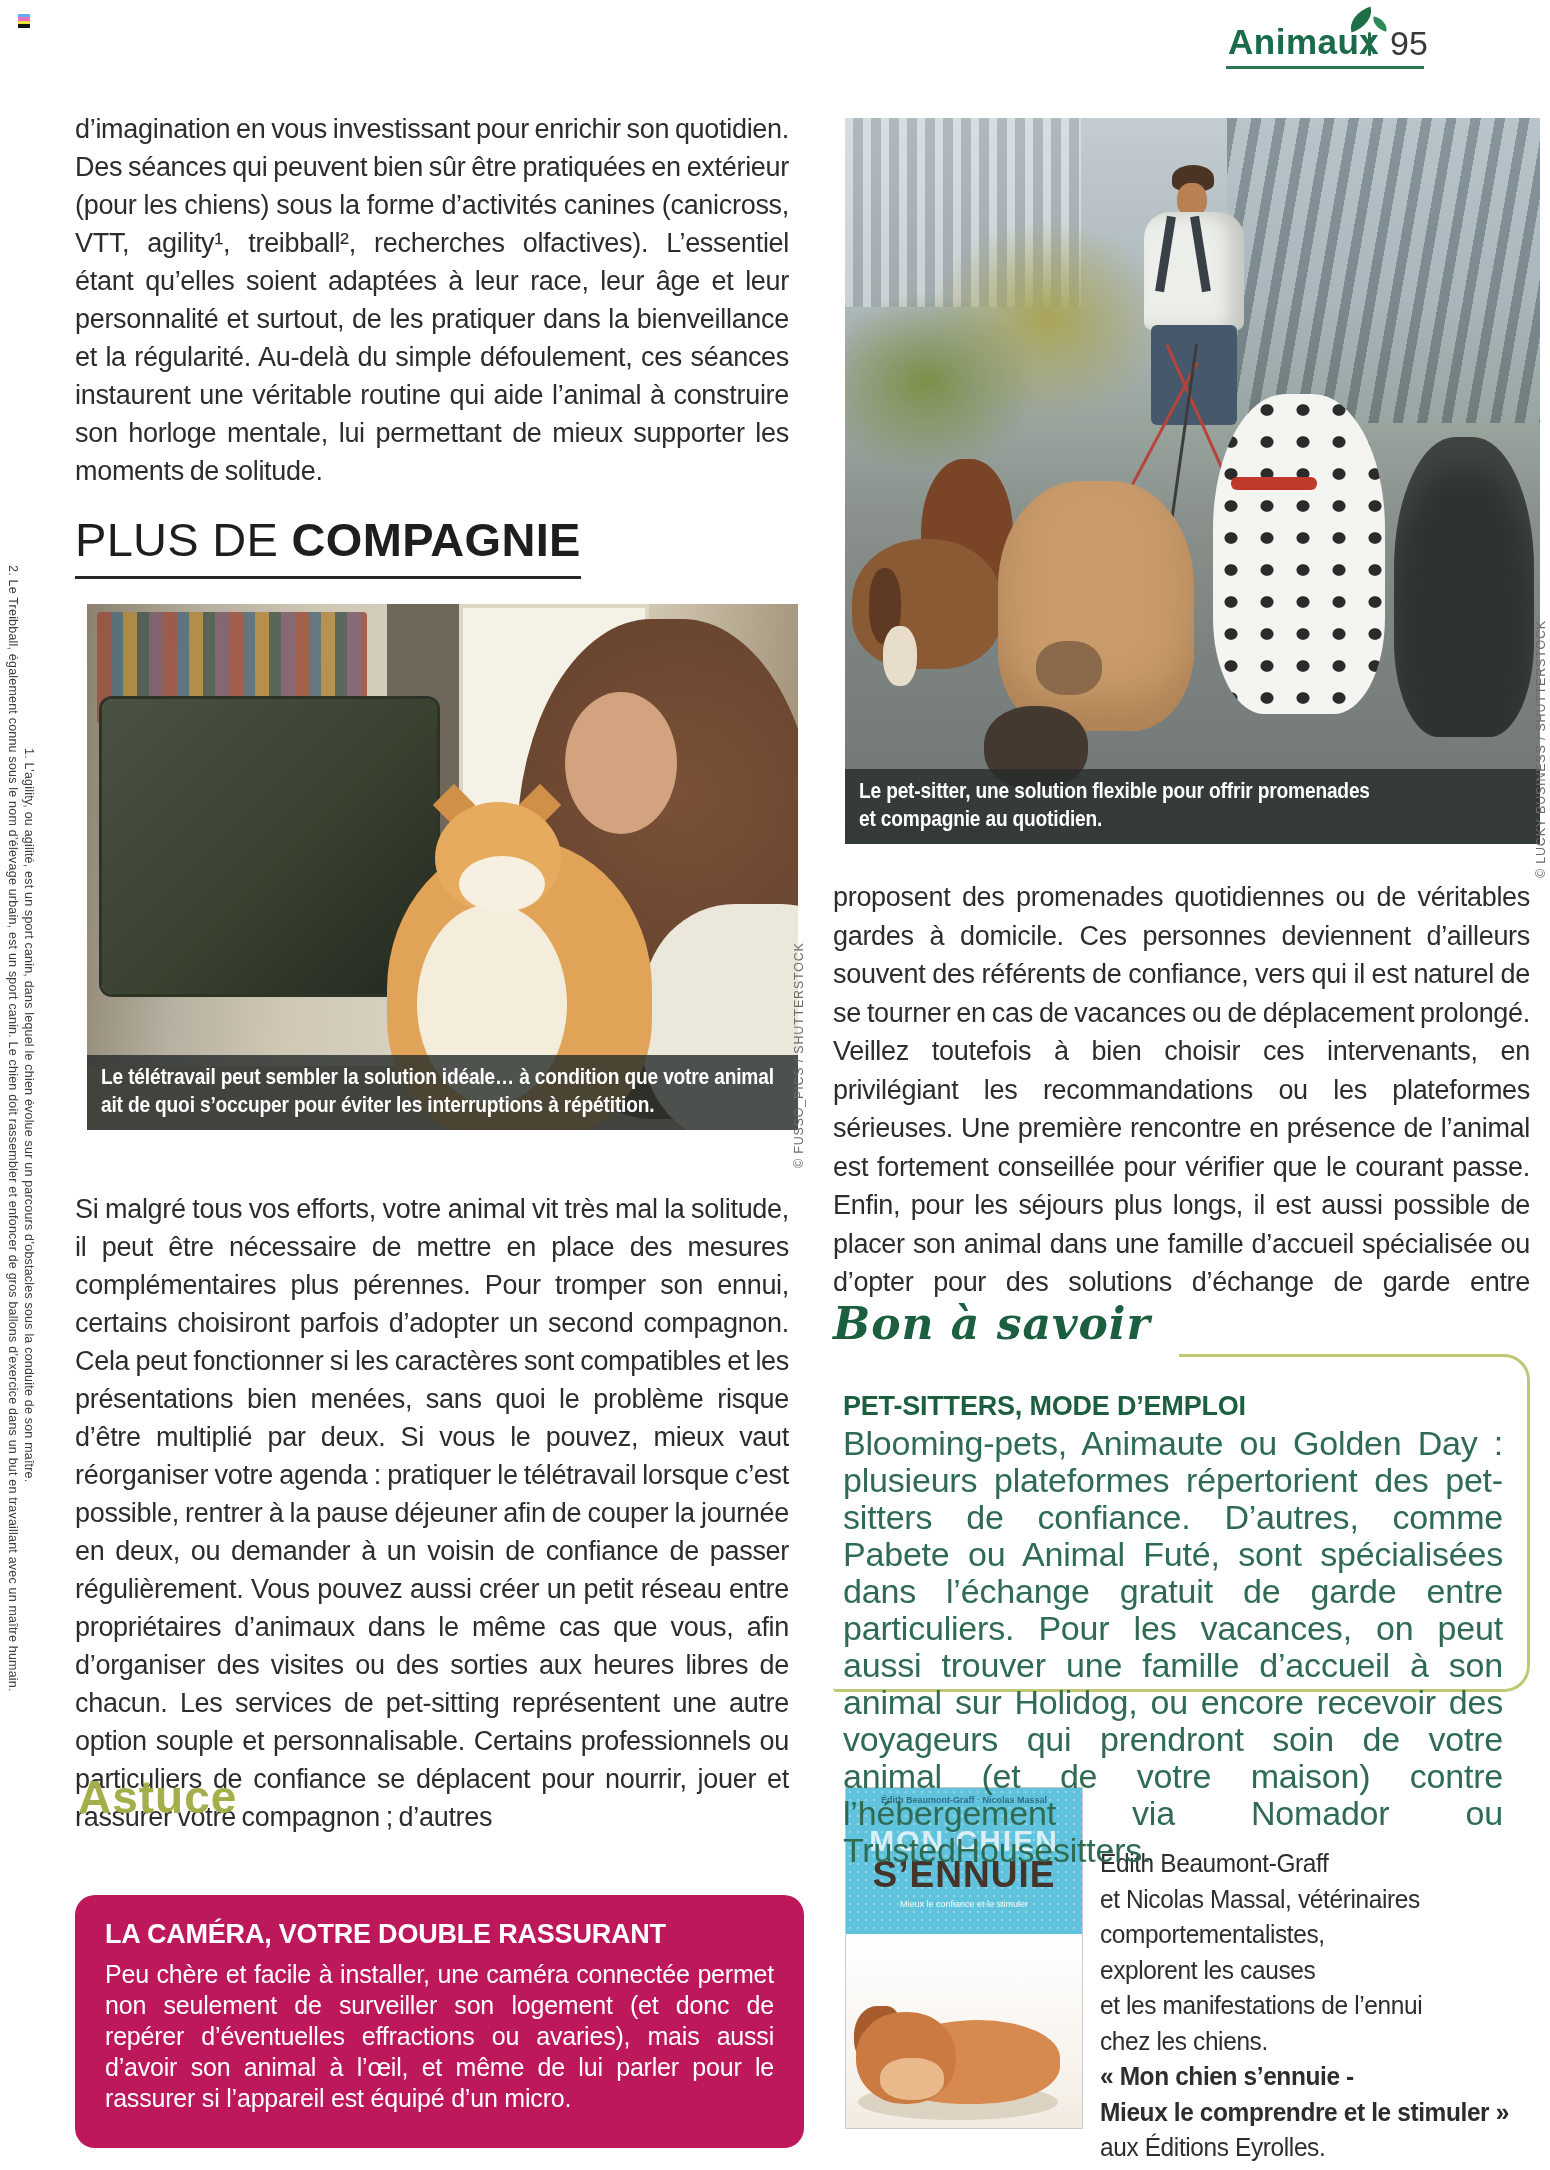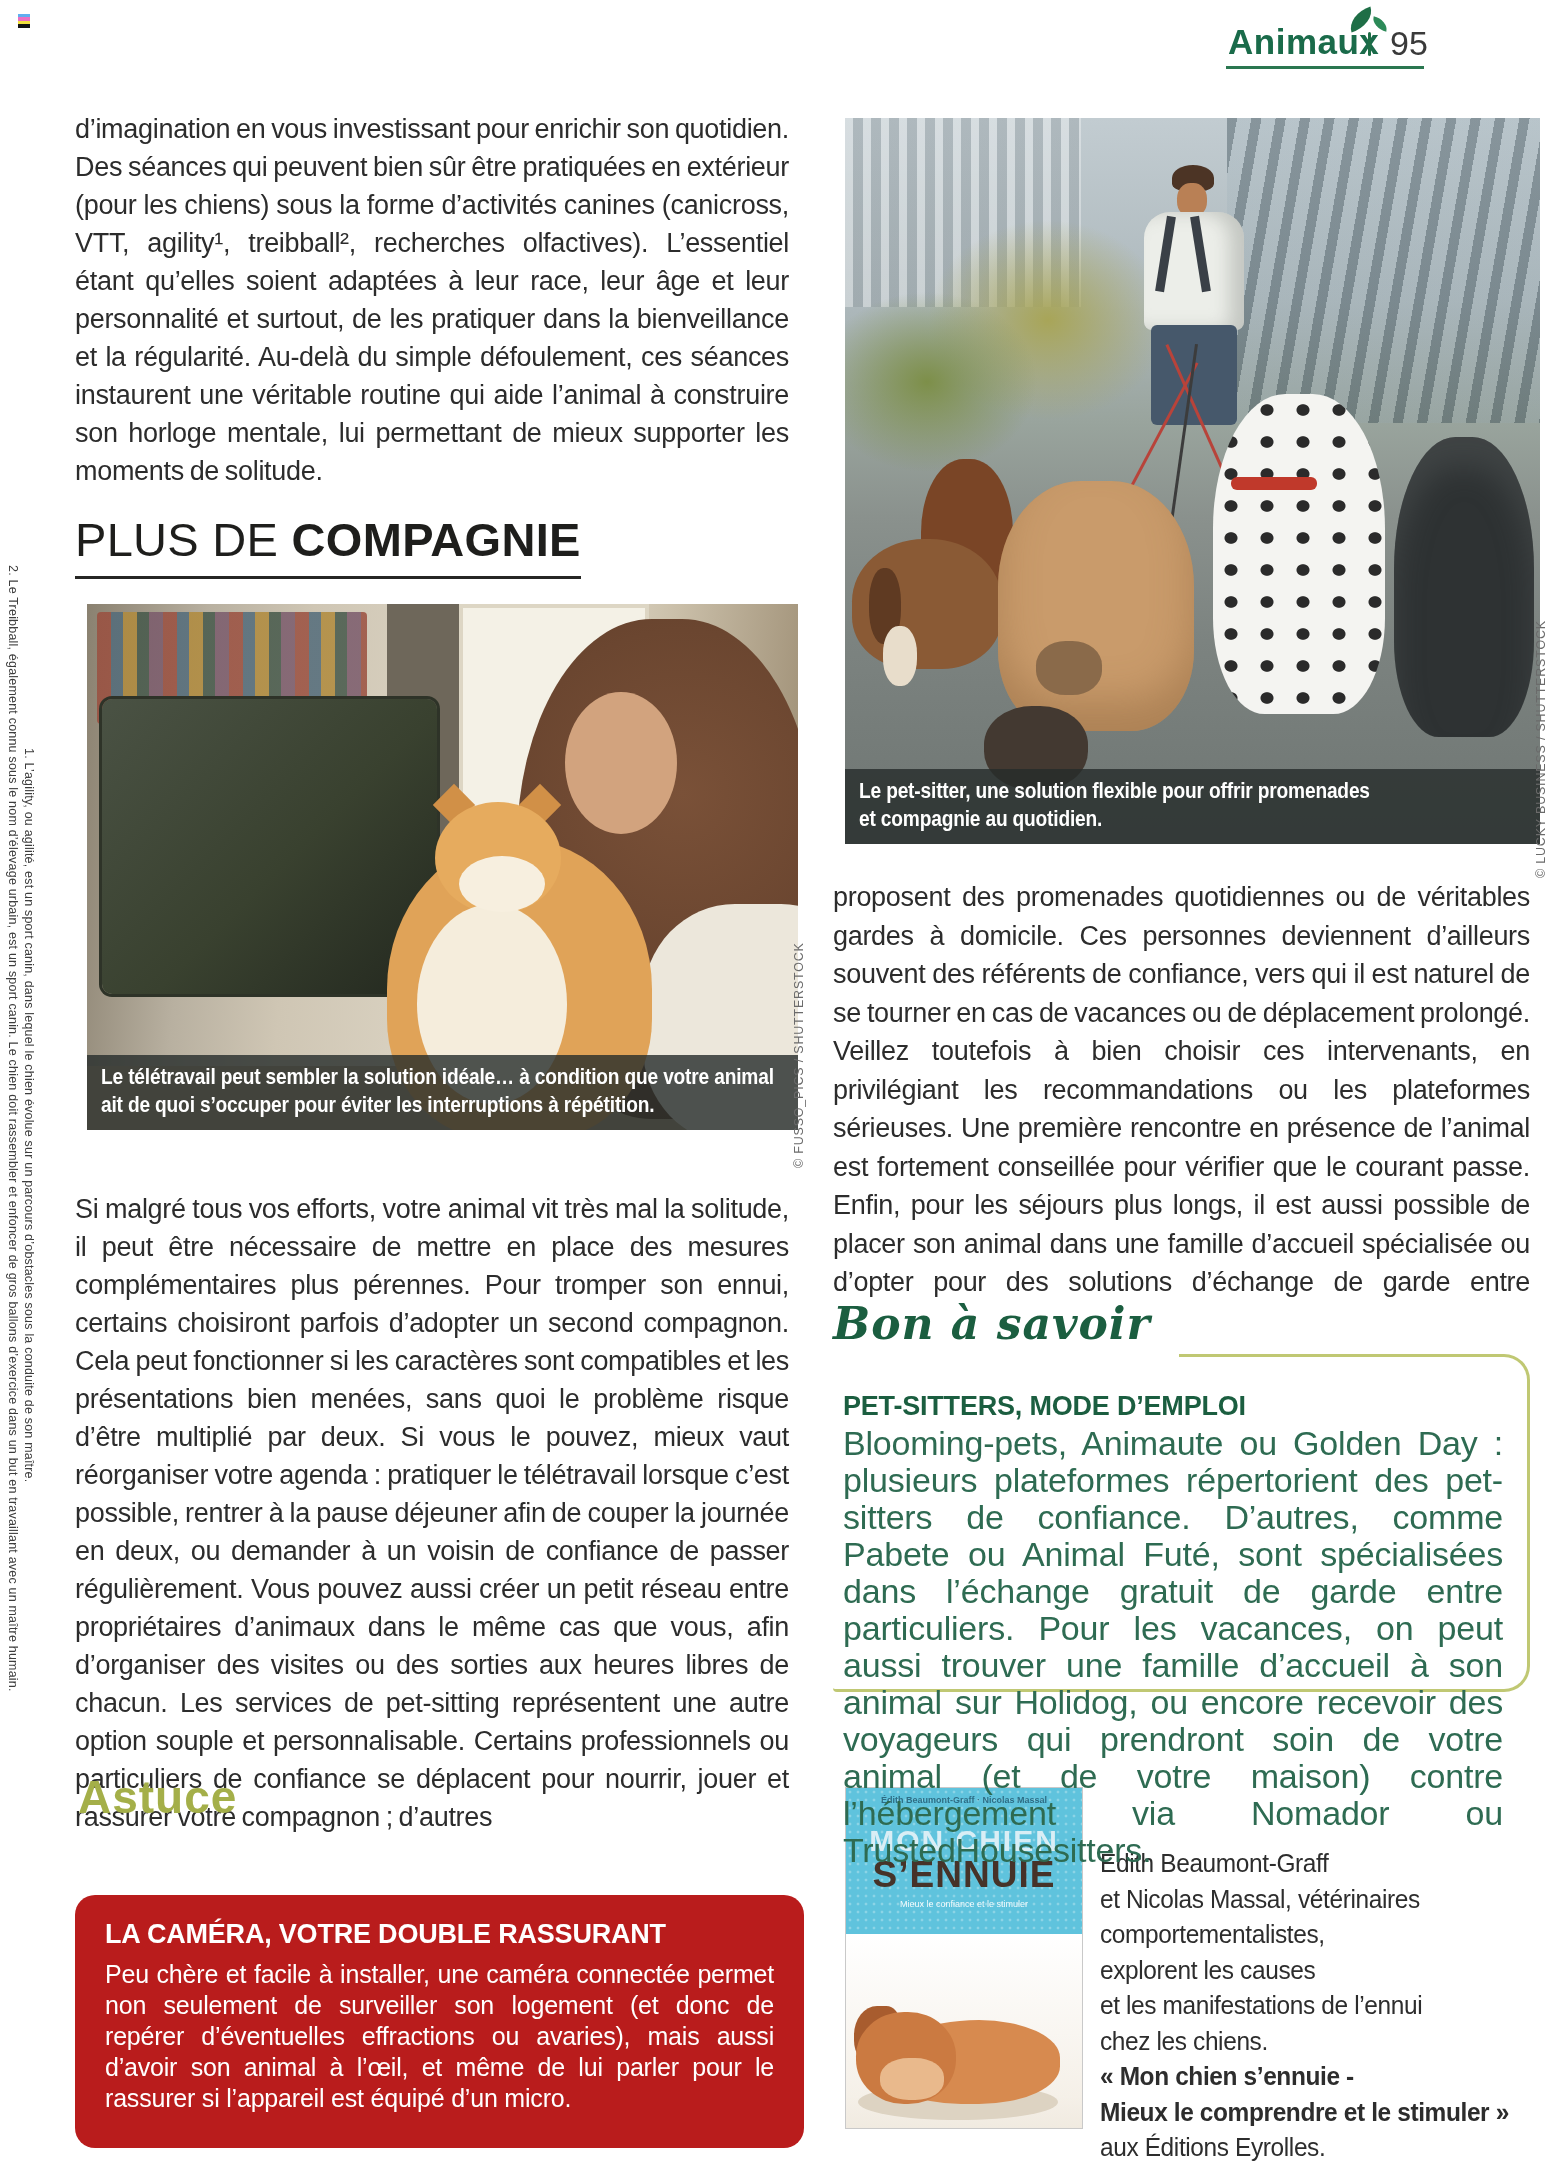--- a/index.html
+++ b/index.html
@@ -49,21 +49,21 @@
   .credit-right{left:1534px;top:878px;}
 
   
   .footnote{font-size:12.5px;color:#3d3d3d;white-space:nowrap;letter-spacing:.2px;
             transform:rotate(90deg);transform-origin:0 0;}
   .footnote-2{left:20px;top:565px;}
   .footnote-1{left:36px;top:748px;}
 
   
   .astuce-heading{left:78px;top:1770px;font-size:46px;font-weight:bold;color:#a4af49;letter-spacing:1px;}
-  .astuce-box{left:75px;top:1895px;width:729px;height:253px;background:#b91c1c;border-radius:20px;
+  .astuce-box{left:75px;top:1895px;width:729px;height:253px;background:#be185d;border-radius:20px;
               padding:24px 30px;box-sizing:border-box;}
   .astuce-title{font-size:27px;font-weight:bold;color:#fff;margin-bottom:9px;letter-spacing:-.2px;}
   .astuce-body{font-size:25px;line-height:31px;color:#fff;text-align:justify;letter-spacing:-.2px;}
 
   
   .tip-heading{left:833px;top:1298px;font-family:"DejaVu Serif", serif;font-style:italic;font-weight:bold;
                font-size:44px;color:#1b5e40;background:#fff;padding:0 28px 10px 0;z-index:3;letter-spacing:1px;}
   .tip-box{left:833px;top:1354px;width:697px;height:338px;border:3px solid #c0c873;border-left:none;
            border-radius:4px 26px 26px 4px;box-sizing:border-box;padding:34px 24px 0 10px;z-index:1;}
   .tip-title{font-size:27px;font-weight:bold;color:#1b5e40;margin-bottom:3px;letter-spacing:-.2px;}

